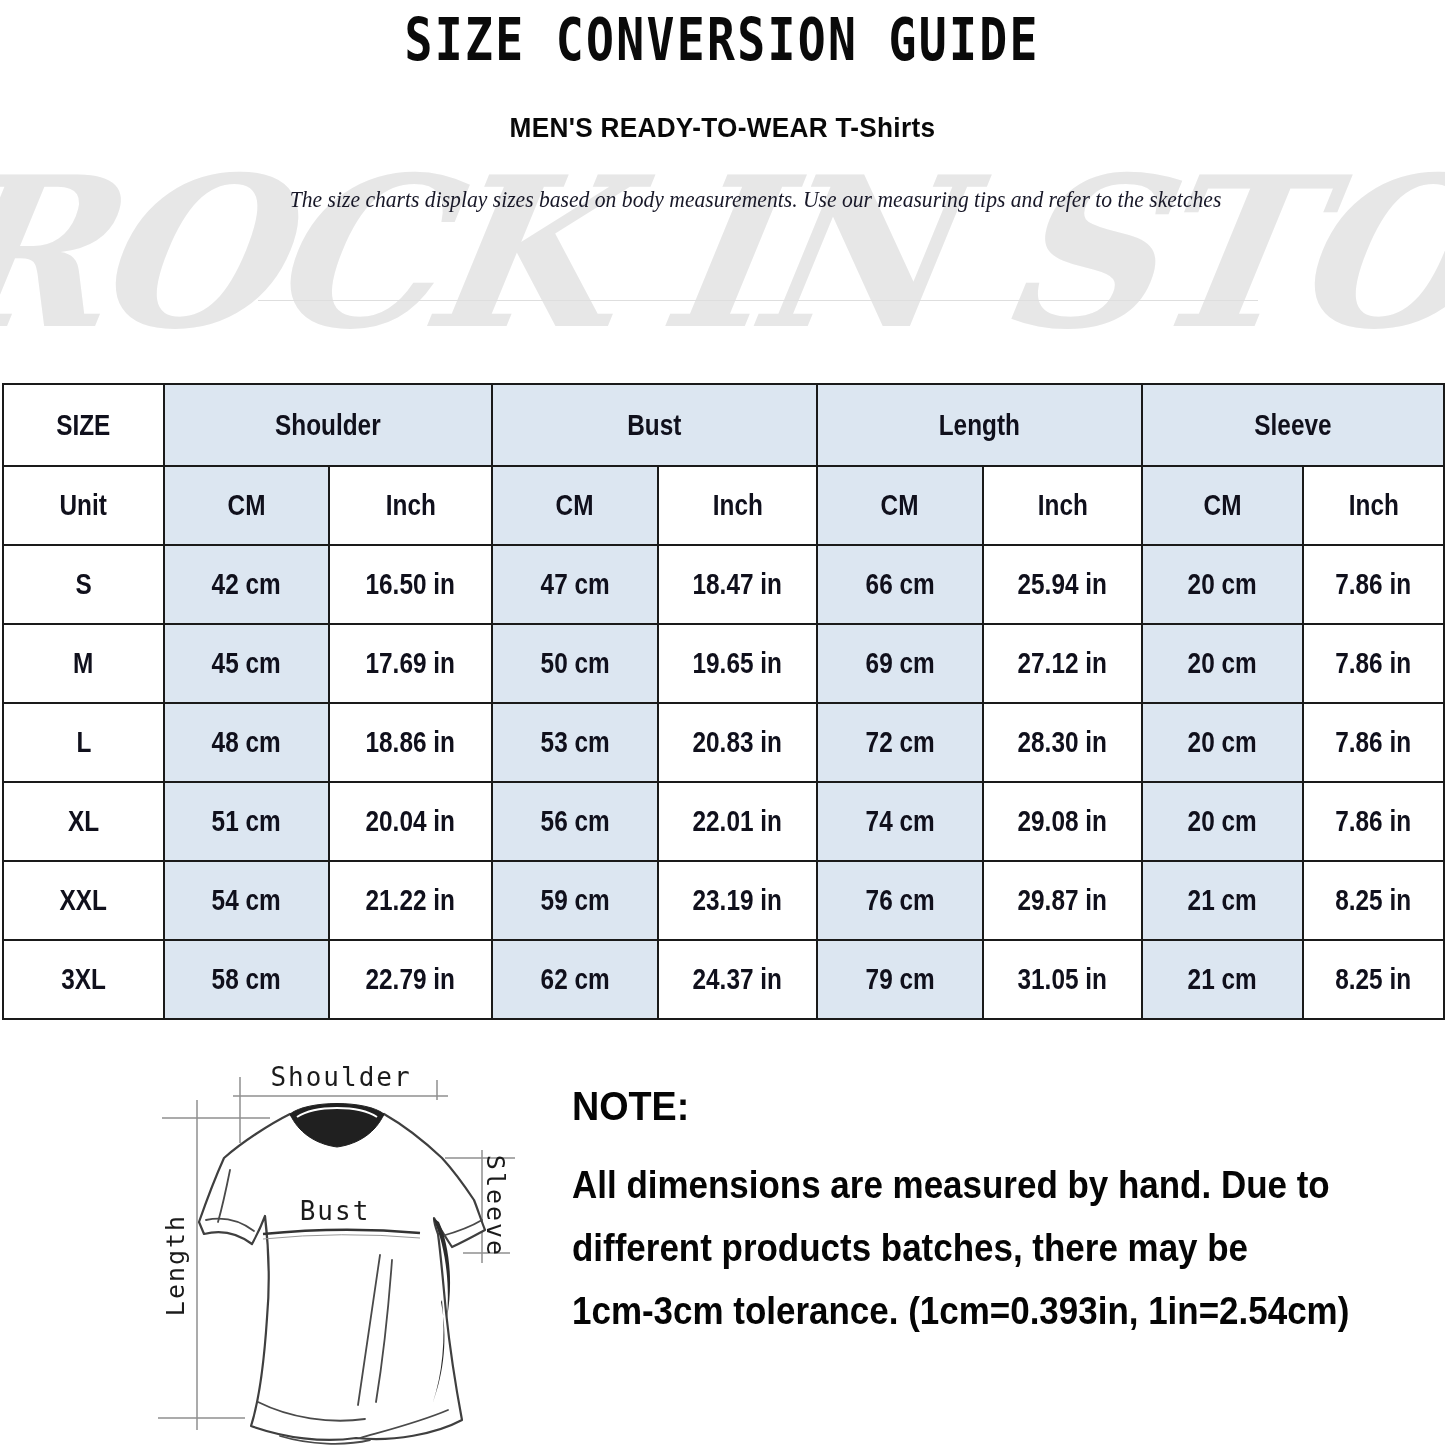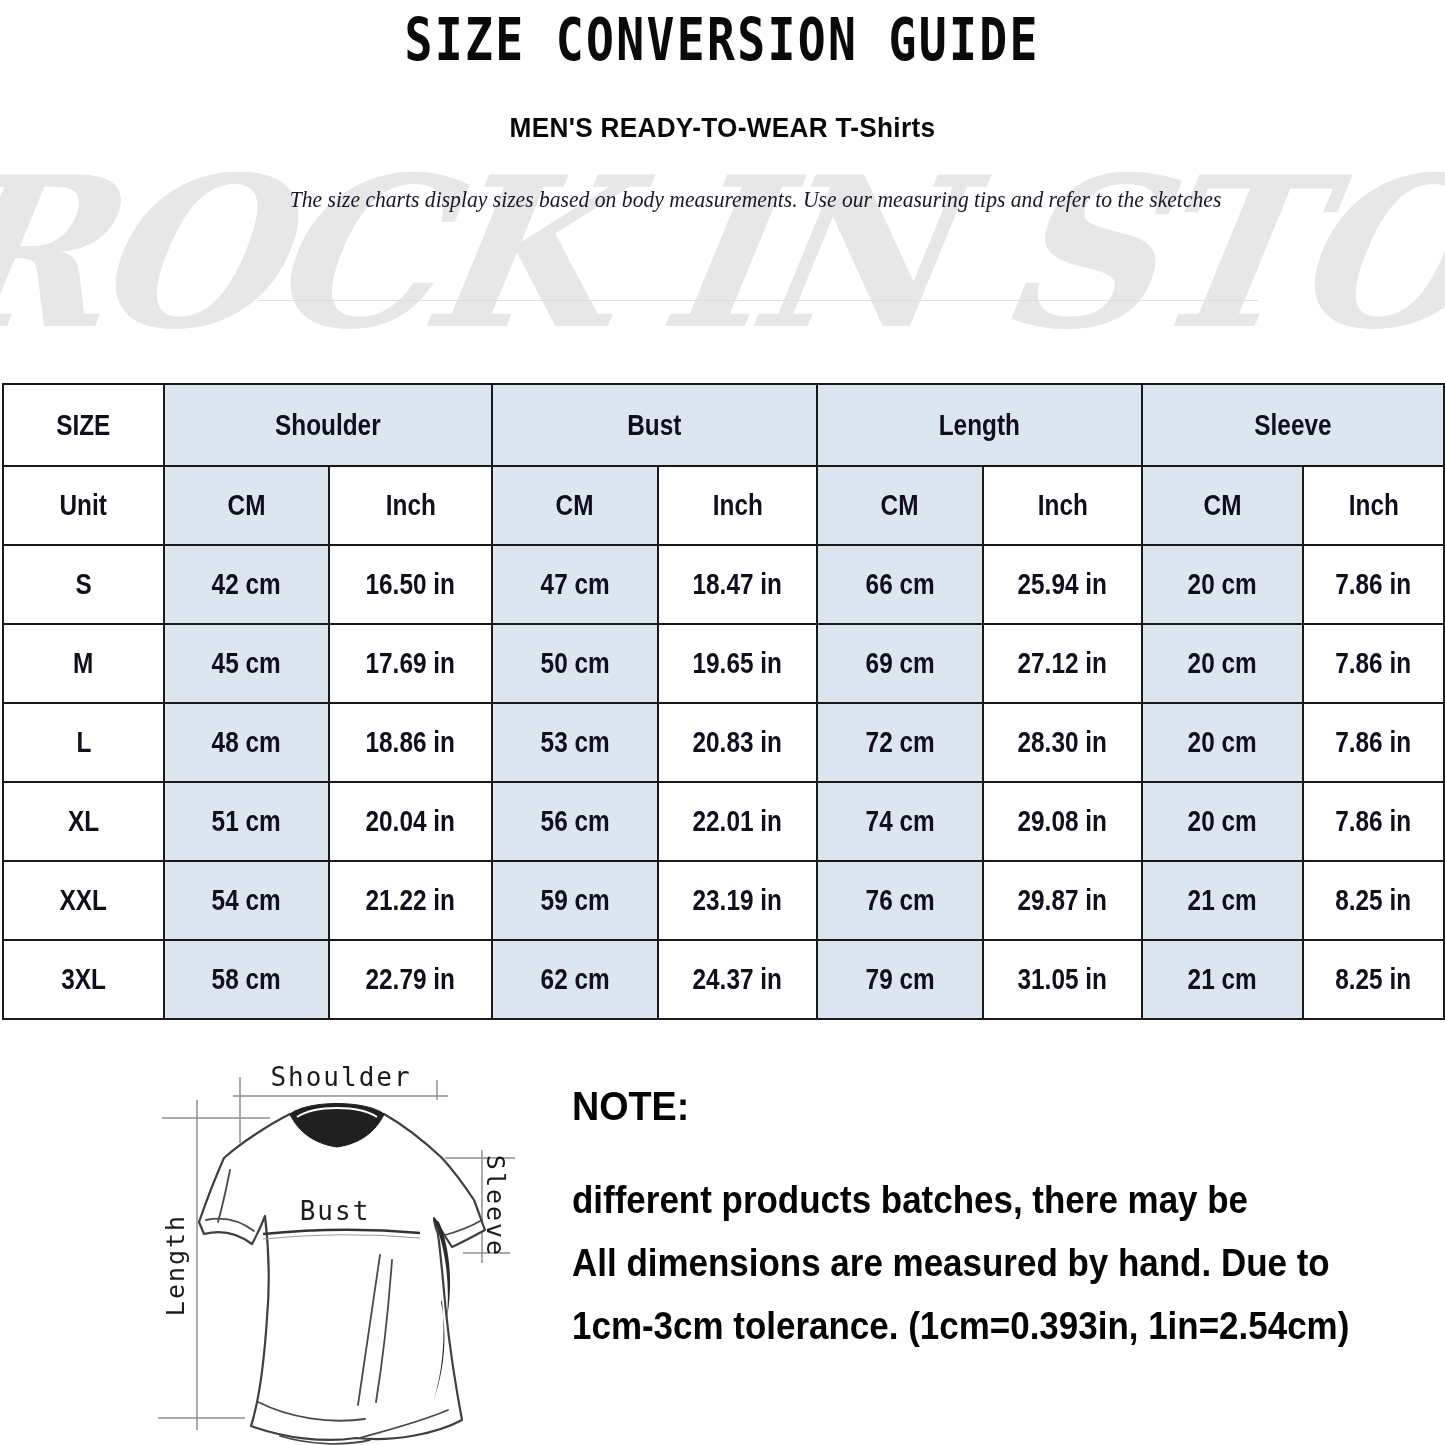--- a/index.html
+++ b/index.html
@@ -35,21 +35,21 @@
   .size-table td,.size-table th{border:2.5px solid #1a1a1a;background:#fff;text-align:center;
               vertical-align:middle;padding:0;}
   .size-table .blue{background:#dce6f1;}
   .size-table tr{height:79px;}
   .size-table tr.r-head{height:82px;}
   .cond{display:inline-block;transform:scaleX(.84);white-space:nowrap;
         font-weight:700;font-size:29px;color:#10101c;letter-spacing:0;}
 
   
   .note{position:absolute;left:572px;top:1082px;z-index:1;}
-  .note-heading{margin-bottom:39px;}
+  .note-heading{margin-bottom:24px;}
   .note-heading .cx{font-size:41px;line-height:48px;}
   .note-line{height:63px;}
   .cx{display:inline-block;transform:scaleX(.92);transform-origin:left center;
       font-weight:700;font-size:38px;line-height:63px;color:#050505;white-space:nowrap;}
 
   
   .diagram{position:absolute;left:130px;top:1050px;z-index:1;}
   .dim{stroke:#8f8f8f;stroke-width:1.5;fill:none;}
   .sketch{stroke:#3f3f3f;stroke-width:2.2;fill:#ffffff;stroke-linejoin:round;stroke-linecap:round;}
   .detail{stroke:#4a4a4a;stroke-width:1.8;fill:none;stroke-linecap:round;}
@@ -215,18 +215,18 @@
     <path d="M133,189 Q212,181 290,188" stroke="#999" stroke-width="1" fill="none"></path>
 
     <text class="dlabel" x="211" y="36" text-anchor="middle">Shoulder</text>
     <text class="dlabel" x="205" y="170" text-anchor="middle">Bust</text>
     <text class="dlabel small" x="45" y="224" text-anchor="middle" transform="rotate(-90 45 215)">Length</text>
     <text class="dlabel small" x="366" y="165" text-anchor="middle" transform="rotate(90 366 156)">Sleeve</text>
   </svg>
 
   <div class="note">
     <div class="note-heading"><span class="cx">NOTE:</span></div>
+    <div class="note-line"><span class="cx">All dimensions are measured by hand. Due to</span></div>
     <div class="note-line"><span class="cx">different products batches, there may be</span></div>
-    <div class="note-line"><span class="cx">All dimensions are measured by hand. Due to</span></div>
     <div class="note-line"><span class="cx">1cm-3cm tolerance. (1cm=0.393in, 1in=2.54cm)</span></div>
   </div>
 
 </div>
 
 </body></html>

